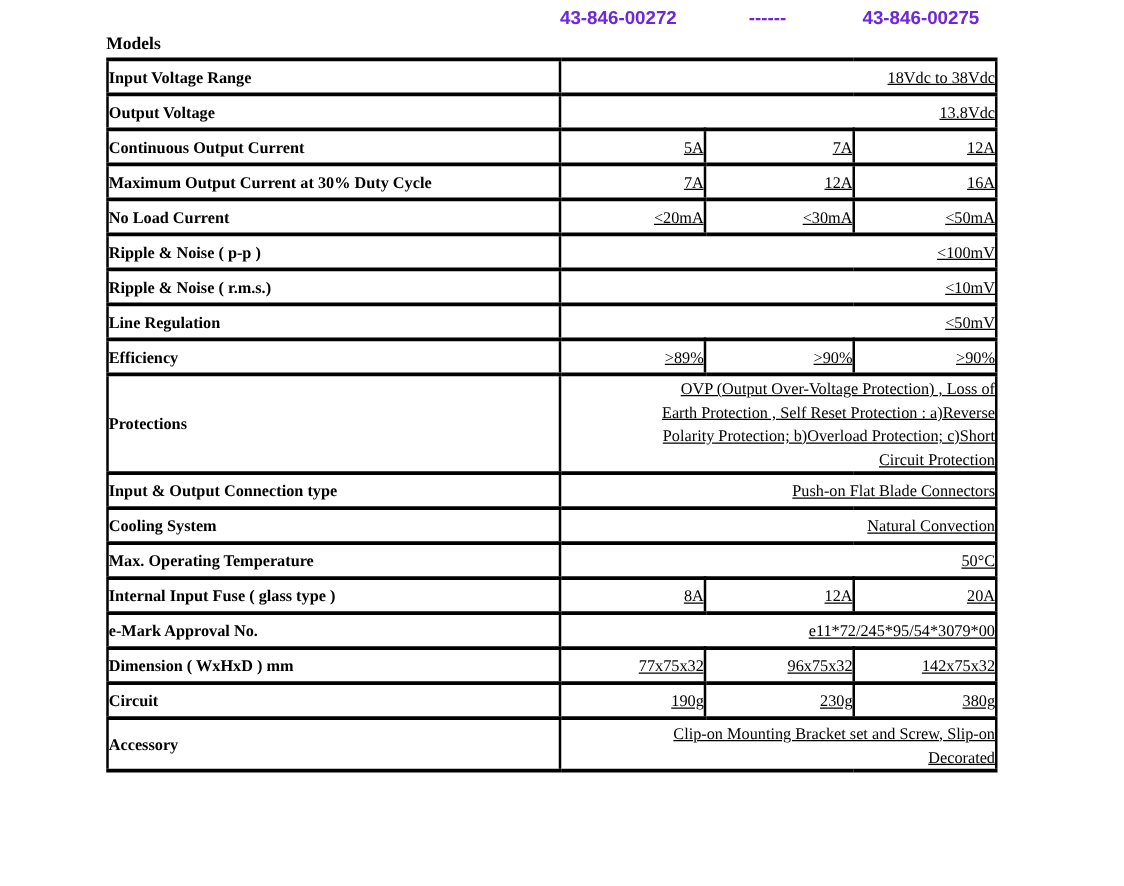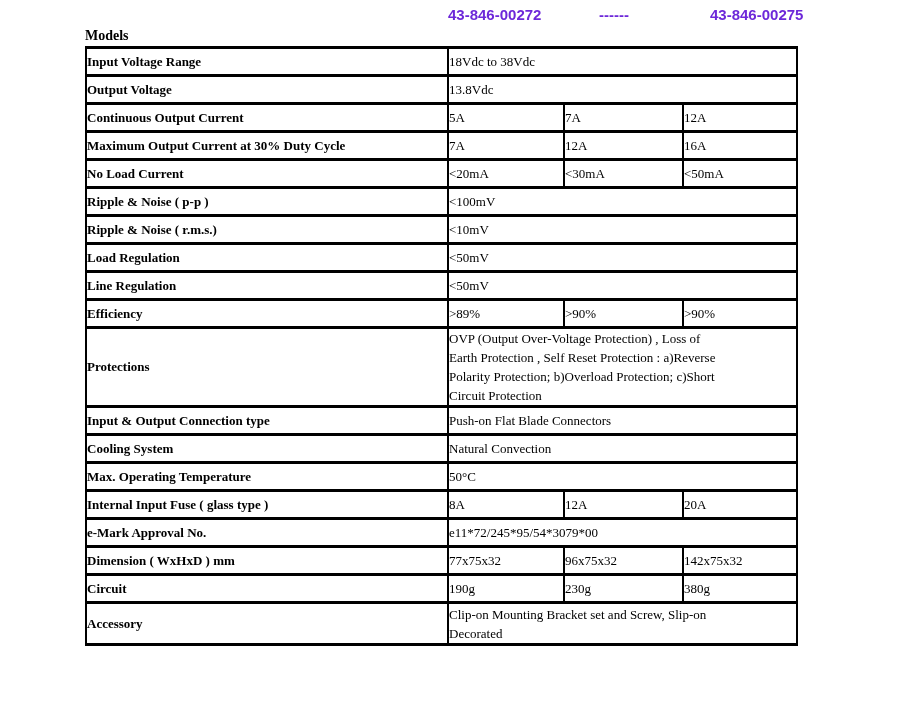--- a/index.html
+++ b/index.html
@@ -15,21 +15,21 @@
     position: absolute;
     top: 6px;
     font-family: "Liberation Sans", sans-serif;
     font-weight: bold;
     font-size: 15px;
     color: #6d28d9;
     white-space: nowrap;
   }
   .model-left  { left: 448px; }
   .separator   { left: 599px; }
-  .model-right { left: 710px; }
+  .model-right { left: 690px; }
 
   .models-caption {
     position: absolute;
     left: 85px; top: 28px;
     font-size: 14px;
     font-weight: bold;
     color: #000000;
   }
 
   table.spec {
@@ -47,23 +47,24 @@
     padding: 0;
     overflow: hidden;
   }
   td.lbl {
     font-weight: bold;
     text-align: left;
     padding-left: 7px;
     margin-top: 16px;
   }
   td.val {
-    text-align: left;
+    text-align: right;
     white-space: pre-line;
     line-height: 19px;
+    text-decoration: underline;
   }
   tr.std  { height: 28px; }
   tr.tall { height: 75px; }
   tr.last { height: 42px; }
   col.c-label { width: 362px; }
   col.c-v1 { width: 116px; }
   col.c-v2 { width: 119px; }
   col.c-v3 { width: 114px; }
 </style>
 </head>
@@ -113,24 +114,20 @@
     </tr>
     <tr class="std">
       <td class="lbl">Ripple &amp; Noise ( p-p )</td>
       <td class="val" colspan="3">&lt;100mV</td>
     </tr>
     <tr class="std">
       <td class="lbl">Ripple &amp; Noise ( r.m.s.)</td>
       <td class="val" colspan="3">&lt;10mV</td>
     </tr>
     <tr class="std">
-      <td class="lbl">Load Regulation</td>
-      <td class="val" colspan="3">&lt;50mV</td>
-    </tr>
-    <tr class="std">
       <td class="lbl">Line Regulation</td>
       <td class="val" colspan="3">&lt;50mV</td>
     </tr>
     <tr class="std">
       <td class="lbl">Efficiency</td>
       <td class="val">&gt;89%</td>
       <td class="val">&gt;90%</td>
       <td class="val">&gt;90%</td>
     </tr>
     <tr class="tall">

